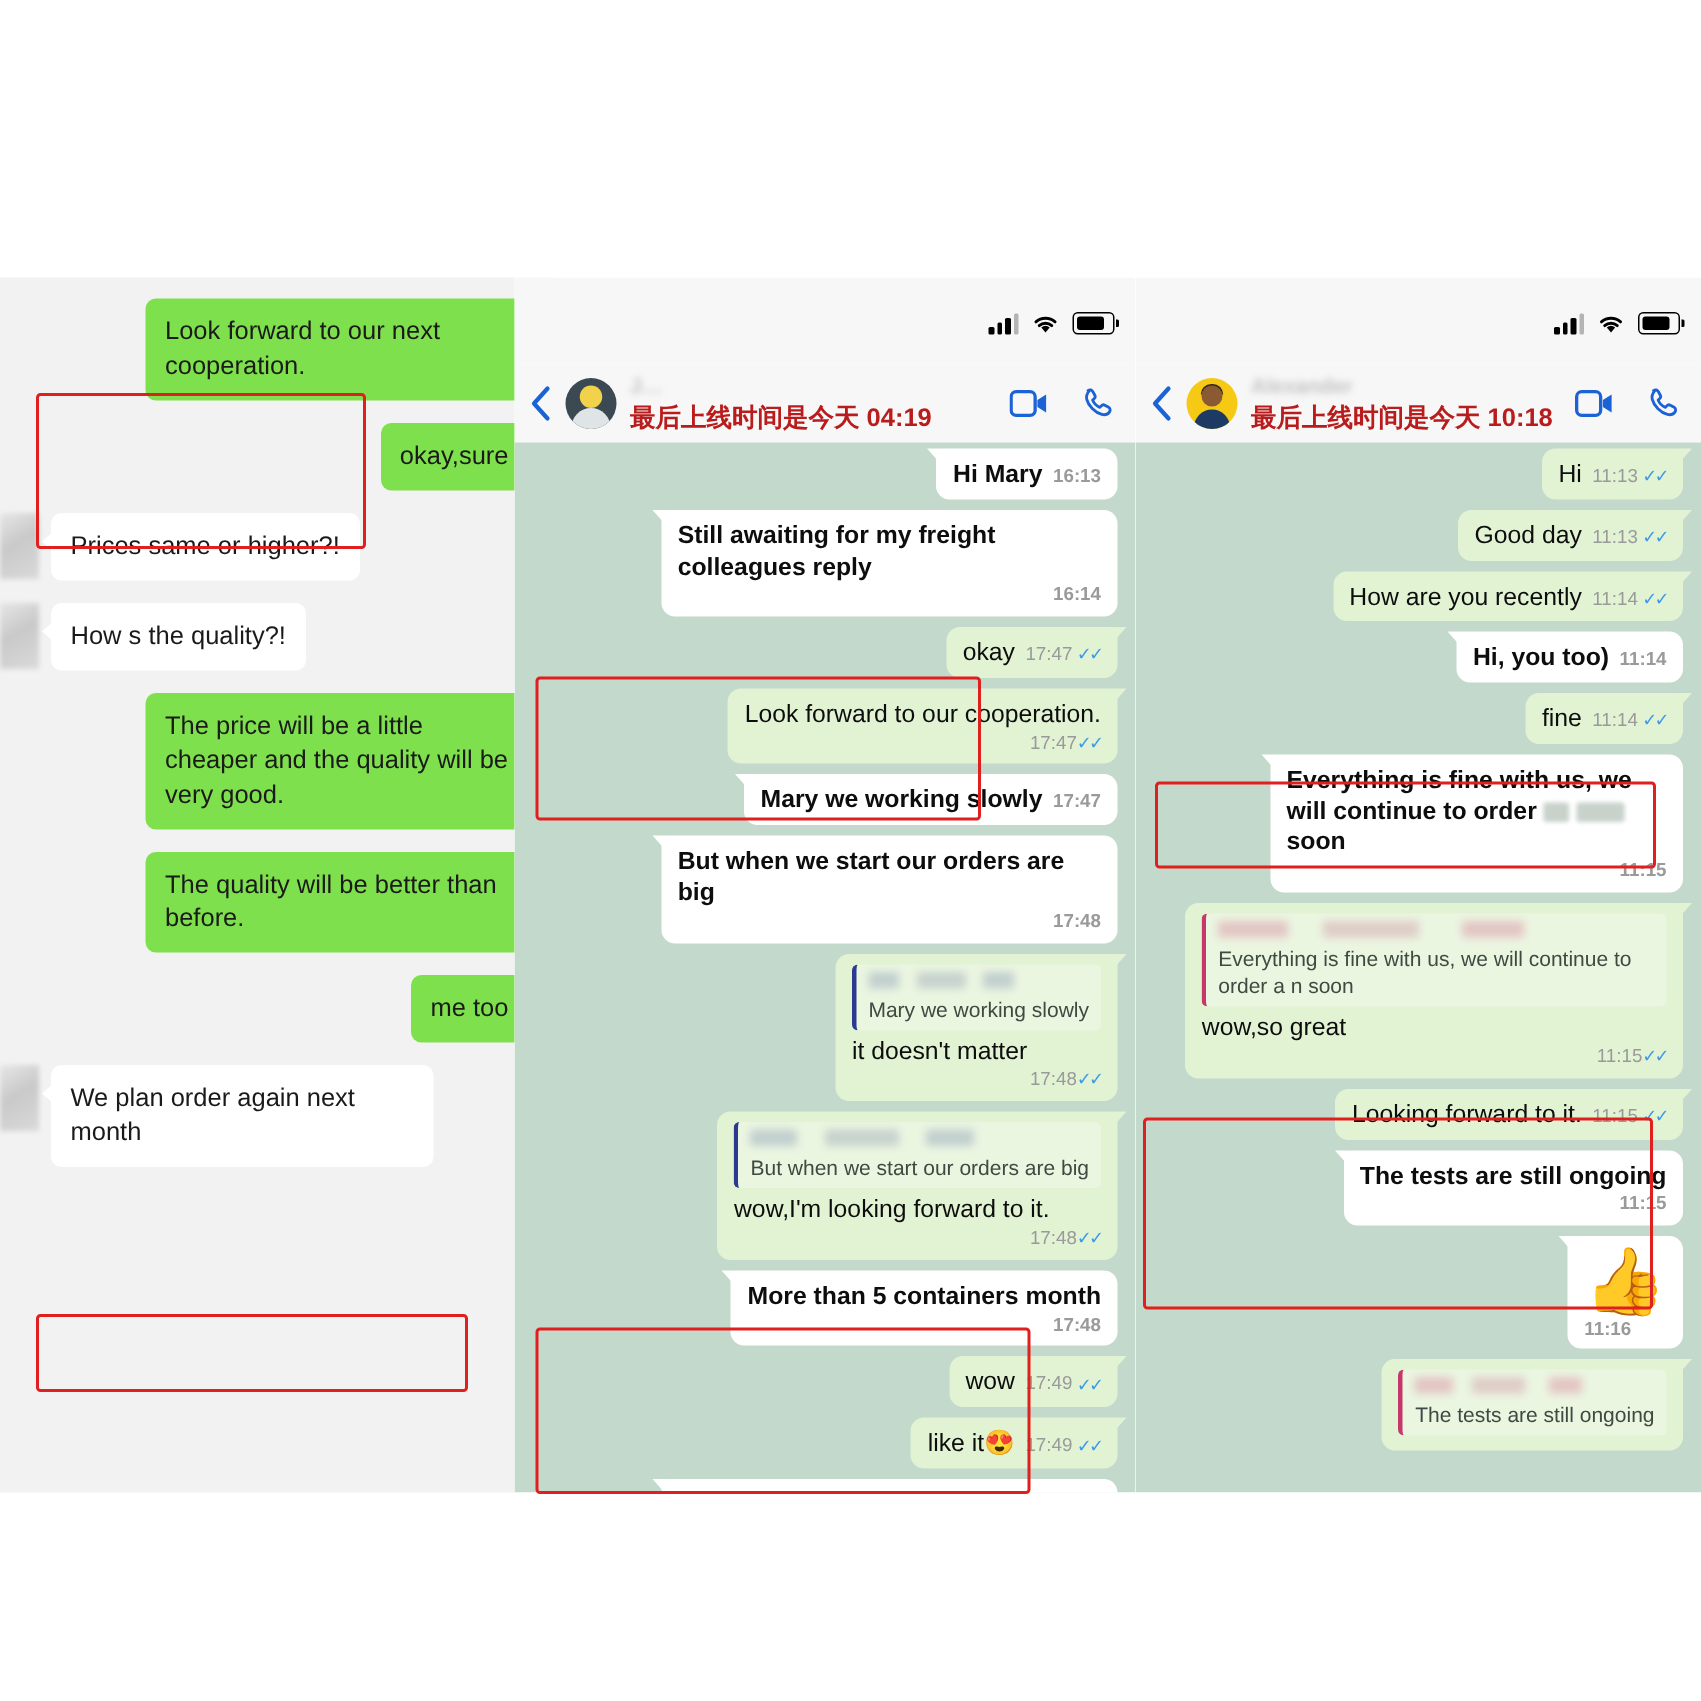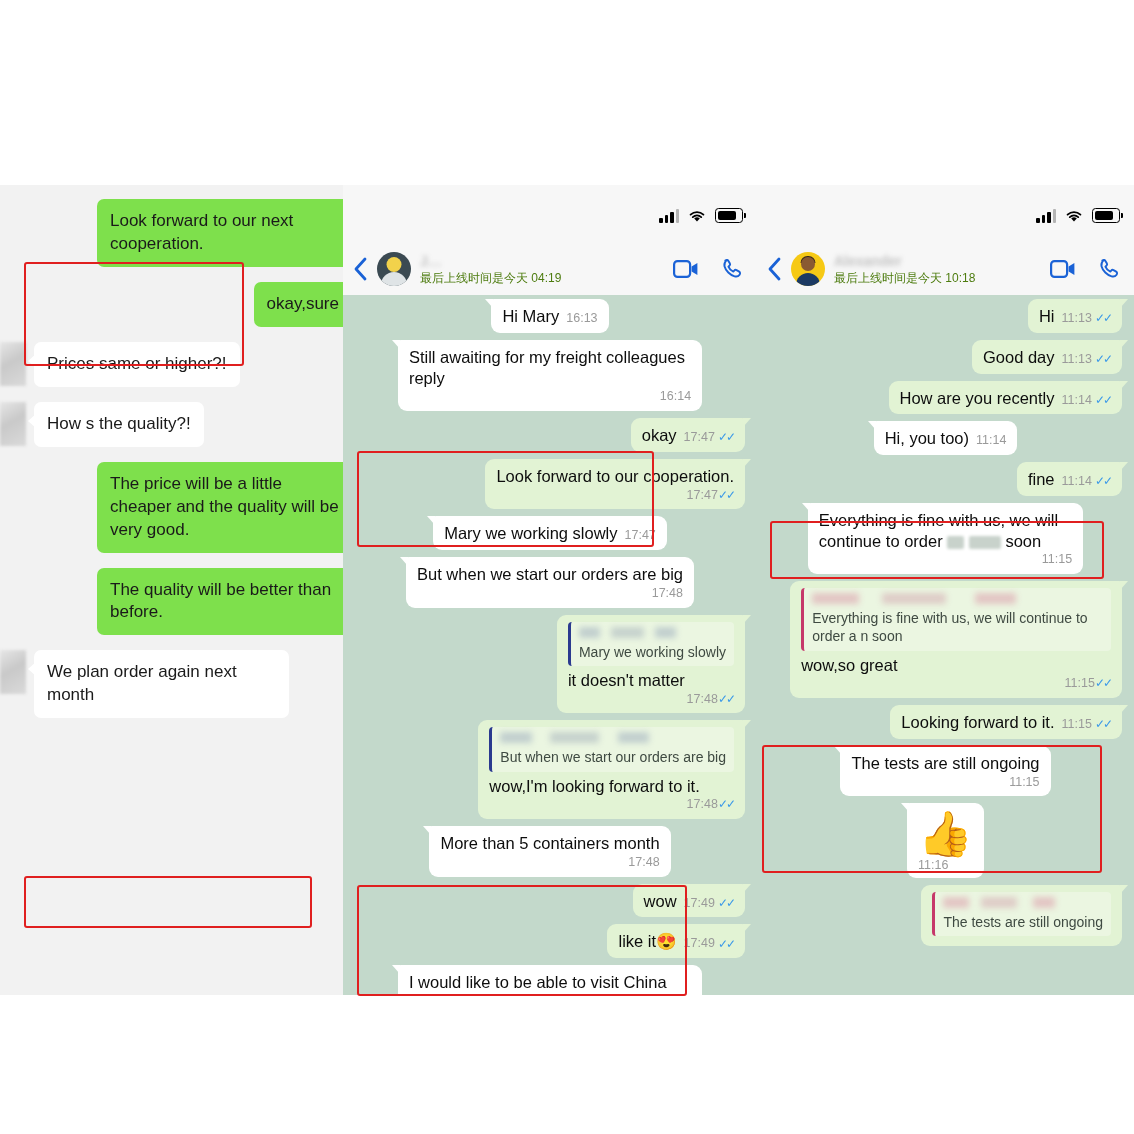--- a/index.html
+++ b/index.html
@@ -33,28 +33,28 @@
   .av-yellow{background:#3b4a52;}
   .av-yellow .head{position:absolute;left:50%;top:5px;transform:translateX(-50%);width:15px;height:15px;border-radius:50%;background:#f2d24b;}
   .av-yellow .body{position:absolute;left:50%;bottom:0;transform:translateX(-50%);width:26px;height:14px;border-radius:13px 13px 0 0;background:#dfe4e6;}
   .av-gold{background:#f6c915;}
   .av-gold .head{position:absolute;left:50%;top:5px;transform:translateX(-50%);width:14px;height:14px;border-radius:50%;background:#8a5a32;}
   .av-gold .hair{position:absolute;left:50%;top:4px;transform:translateX(-50%);width:15px;height:7px;border-radius:8px 8px 0 0;background:#3a2a1c;}
   .av-gold .body{position:absolute;left:50%;bottom:0;transform:translateX(-50%);width:24px;height:13px;border-radius:12px 12px 0 0;background:#1c3a63;}
   .hdr-txt{flex:1;min-width:0;}
   .hdr-name{height:15px;margin-bottom:3px;position:relative;}
   .blurname{display:inline-block;color:rgba(70,70,70,.30);font-size:14px;font-weight:600;filter:blur(2.6px);white-space:nowrap;}
-  .hdr-sub{font-size:12px;color:#4d7c0f;white-space:nowrap;}
+  .hdr-sub{font-size:17px;color:#b91c1c;white-space:nowrap;font-weight:bold;}
   .hdr-acts{display:flex;align-items:center;gap:22px;padding-right:14px;}
   .hdr-acts svg{display:block;cursor:pointer;}
 
   
   .stream{position:absolute;top:110px;left:0;right:0;bottom:0;background:#c3d9cb;}
   .row{display:flex;padding:0 12px;margin-bottom:7px;}
-  .row.in{justify-content:center;}
+  .row.in{justify-content:flex-end;font-weight:bold;}
   .row.out{justify-content:flex-end;}
   .bub{position:relative;max-width:78%;border-radius:9px;padding:7px 11px 6px 11px;box-sizing:border-box;
        font-size:16.5px;line-height:1.26;color:#0d0d0d;word-wrap:break-word;}
   .bub.in{background:#ffffff;border-top-left-radius:3px;}
   .bub.out{background:#e2f3d4;border-top-right-radius:3px;}
   .bub.in::before{content:"";position:absolute;left:-6px;top:0;border-width:0 8px 9px 0;border-style:solid;border-color:transparent #ffffff transparent transparent;}
   .bub.out::before{content:"";position:absolute;right:-6px;top:0;border-width:0 0 9px 8px;border-style:solid;border-color:transparent transparent transparent #e2f3d4;}
   .bub .tx{display:inline;}
   .meta{display:inline-flex;align-items:center;gap:3px;font-size:12.5px;color:#9a9a9a;margin-left:7px;vertical-align:baseline;white-space:nowrap;}
   .ticks{color:#3d9ae8;font-size:12px;letter-spacing:-2px;}
@@ -111,20 +111,23 @@
         <div class="lrow in">
           <div class="lav"></div>
           <div class="lbub in">How s the quality?!</div>
         </div>
         <div class="lrow out">
           <div class="lbub out tall">The price will be a little cheaper and the quality will be very good.</div>
         </div>
         <div class="lrow out">
           <div class="lbub out tall">The quality will be better than before.</div>
         </div>
+        <div class="lrow out">
+          <div class="lbub out">me too</div>
+        </div>
         <div class="lrow in">
           <div class="lav"></div>
           <div class="lbub in">We plan order again next month</div>
         </div>
       </div>
   </div>
 
   <div class="panel" id="panel-mid">
     <div class="statusbar">
       <div class="sb-icons">

